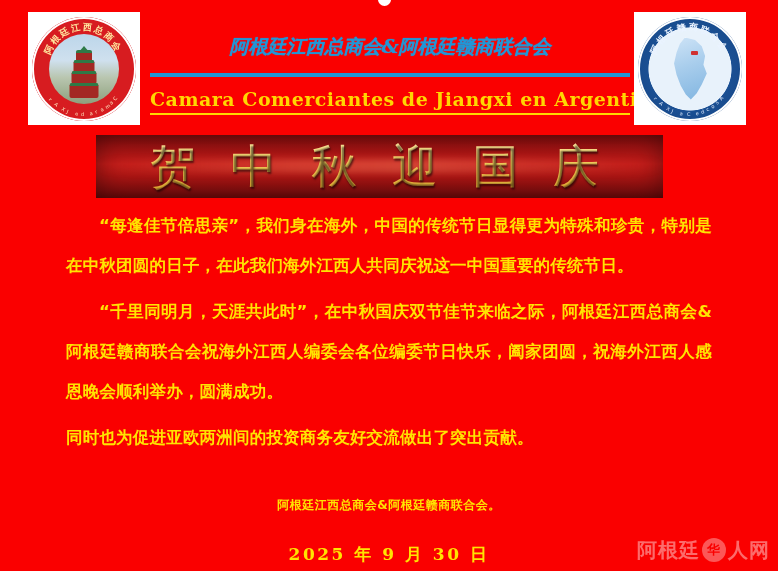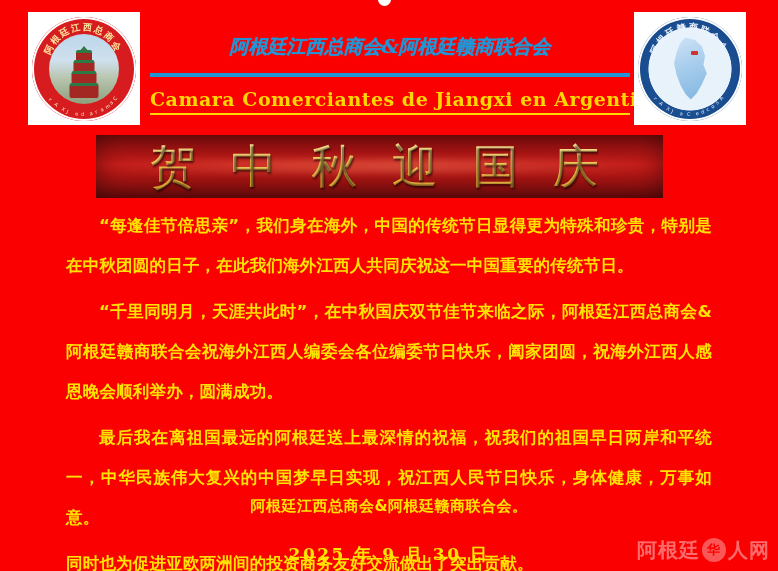--- a/index.html
+++ b/index.html
@@ -310,21 +310,21 @@
   }
   .para.no-indent { text-indent: 0; }
 
   .signature {
     position: absolute;
     left: 0;
     top: 497px;
     width: 778px;
     text-align: center;
     font-family: "DejaVu Sans", sans-serif;
-    font-size: 15px;
+    font-size: 12px;
     font-weight: bold;
     color: #ffe400;
     letter-spacing: .5px;
   }
   .datestamp {
     position: absolute;
     left: 0;
     top: 543px;
     width: 778px;
     text-align: center;
@@ -443,21 +443,20 @@
     </div>
   </div>
 
   <div class="banner">
     <span class="banner-text">贺 中 秋  迎 国 庆</span>
   </div>
 
   <div class="body-copy">
     <p class="para">“每逢佳节倍思亲”，我们身在海外，中国的传统节日显得更为特殊和珍贵，特别是在中秋团圆的日子，在此我们海外江西人共同庆祝这一中国重要的传统节日。</p>
     <p class="para">“千里同明月，天涯共此时”，在中秋国庆双节佳节来临之际，阿根廷江西总商会&amp;阿根廷赣商联合会祝海外江西人编委会各位编委节日快乐，阖家团圆，祝海外江西人感恩晚会顺利举办，圆满成功。</p>
-    <p class="para">最后我在离祖国最远的阿根廷送上最深情的祝福，祝我们的祖国早日两岸和平统一，中华民族伟大复兴的中国梦早日实现，祝江西人民节日快乐，身体健康，万事如意。</p>
     <p class="para no-indent">同时也为促进亚欧两洲间的投资商务友好交流做出了突出贡献。</p>
   </div>
 
   <div class="signature">阿根廷江西总商会&amp;阿根廷赣商联合会。</div>
 
   <div class="datestamp">2025 年 9 月 30 日</div>
 
   <div class="watermark">
     <span>阿根廷</span>
     <span class="wm-badge">华</span>

